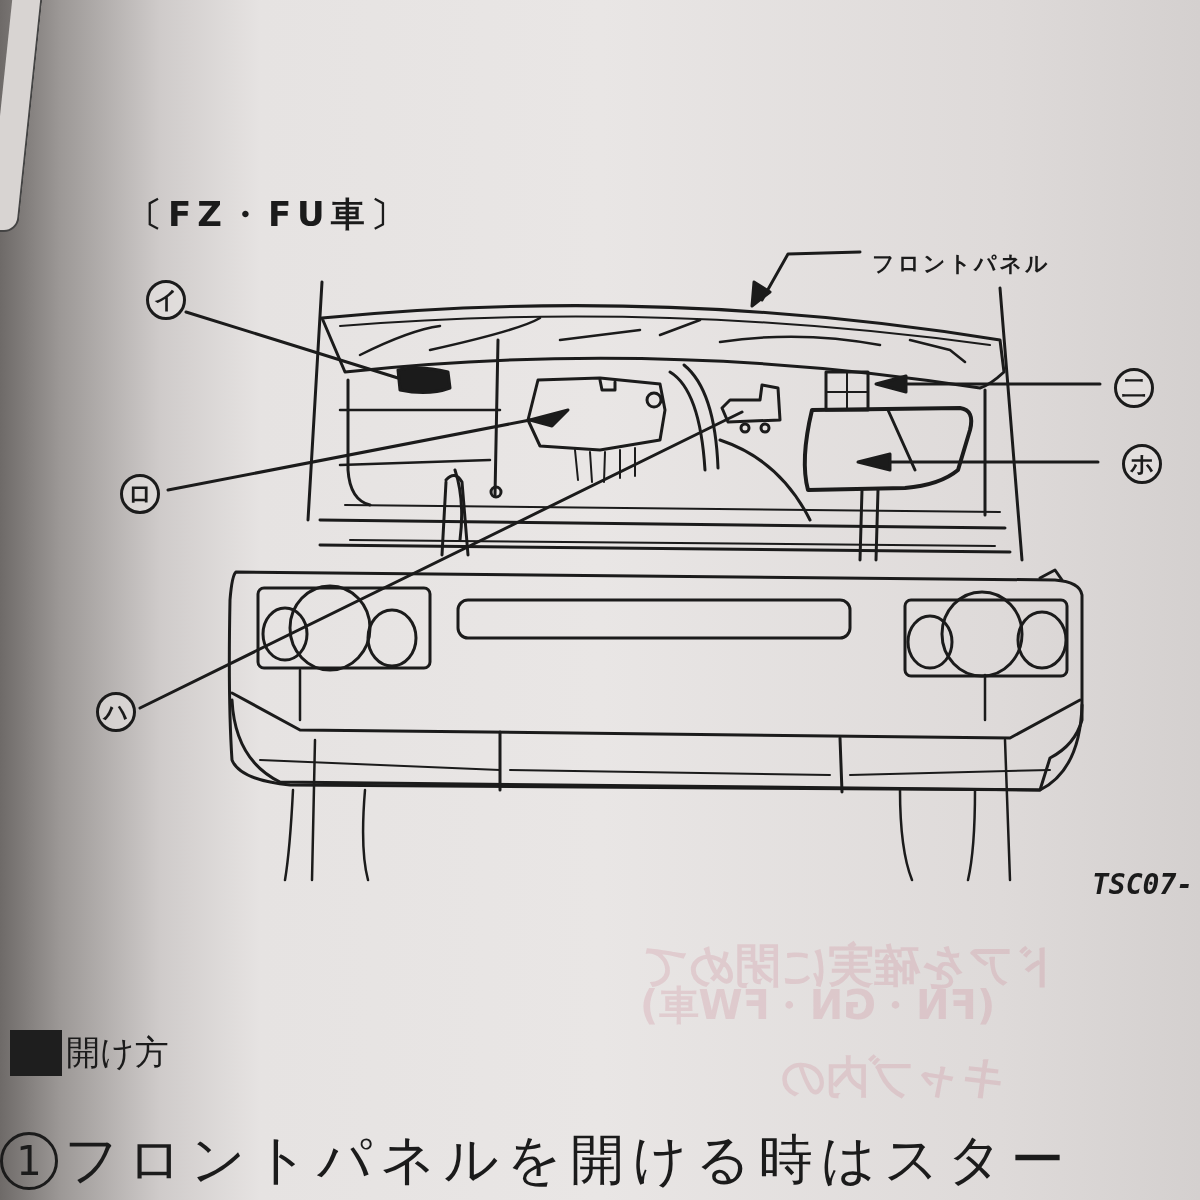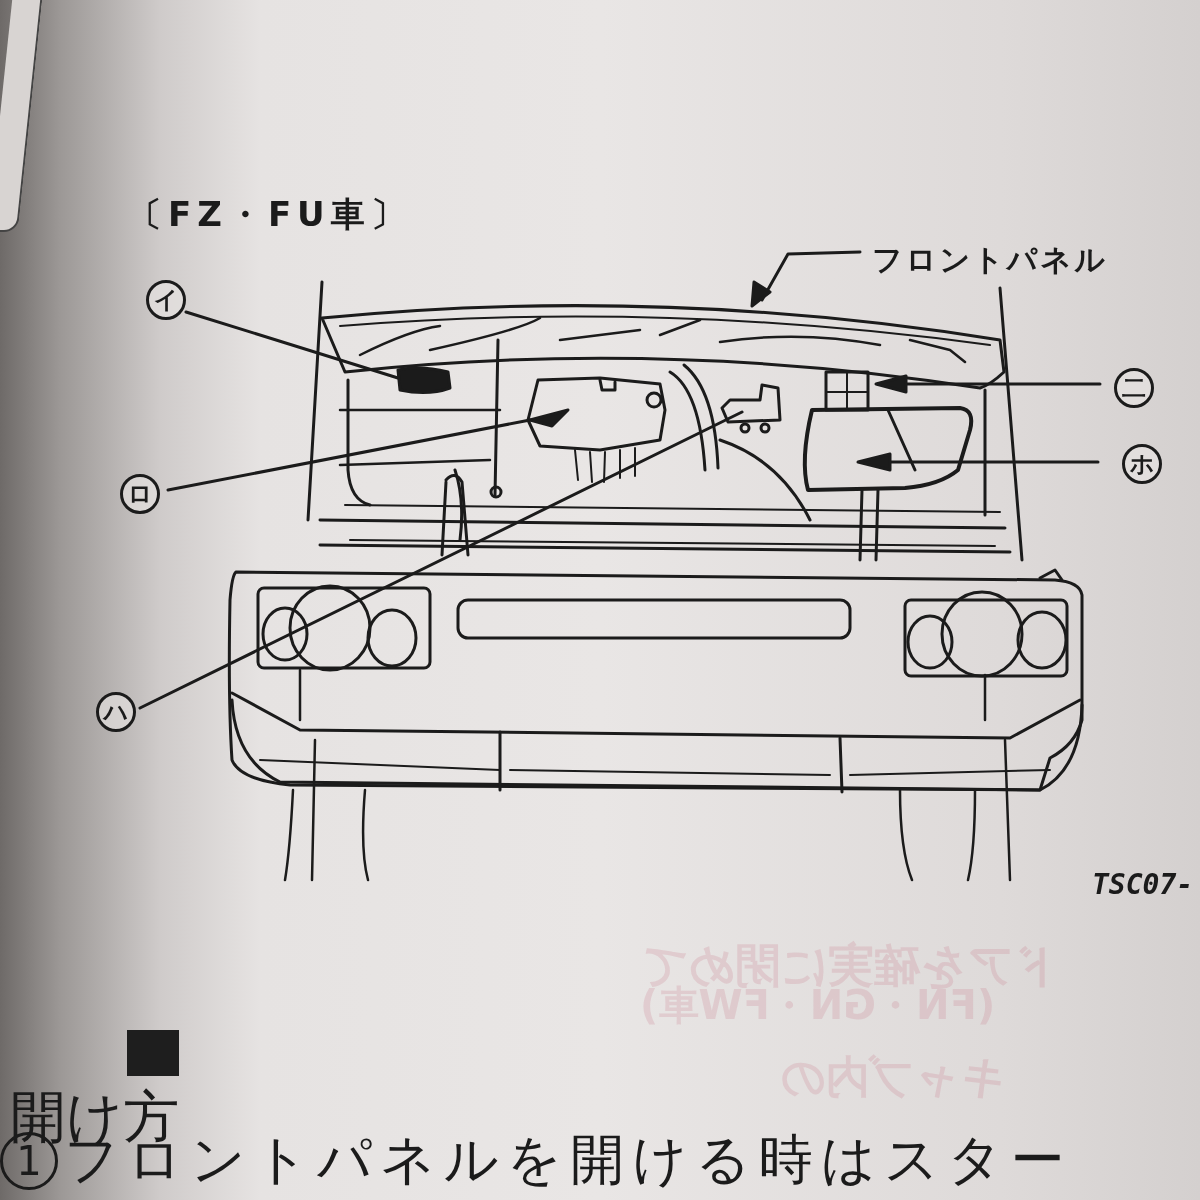--- a/index.html
+++ b/index.html
@@ -10,28 +10,28 @@
       color: #1b1b1b;
     }
     .page-edge {
       position: absolute; left: 0; top: 0; width: 28px; height: 230px;
       border-right: 2px solid #444; border-bottom: 2px solid #444;
       border-bottom-right-radius: 14px; transform: skewX(-6deg);
       background: #d8d4d2;
     }
     .bleed { position: absolute; color: rgba(200,120,135,0.22); font-weight: bold; white-space: nowrap; }
     .caption { position: absolute; left: 128px; top: 192px; font-size: 34px; letter-spacing: 6px; font-weight: bold; }
-    .callout-label { position: absolute; font-size: 30px; font-weight: bold; letter-spacing: 3px; }
+    .callout-label { position: absolute; font-size: 22px; font-weight: bold; letter-spacing: 3px; margin-top: 9px; }
     .marker {
       position: absolute; width: 40px; height: 40px; border: 3px solid #1b1b1b; border-radius: 50%;
       display: flex; align-items: center; justify-content: center; font-size: 24px; font-weight: bold;
       background: rgba(233,230,229,0.6); box-sizing: border-box;
     }
     .fig-code { position: absolute; left: 1092px; top: 868px; font-family: "DejaVu Sans Mono", monospace; font-size: 28px; font-weight: bold; font-style: italic; }
-    .heading { position: absolute; left: 10px; top: 1030px; font-size: 56px; display: flex; align-items: flex-end; gap: 4px; flex-direction: column; }
+    .heading { position: absolute; left: 10px; top: 1030px; font-size: 34px; display: flex; align-items: center; gap: 4px; }
     .heading .square { display: inline-block; width: 52px; height: 46px; background: #1e1e1e; }
     .step { position: absolute; left: 0px; top: 1124px; font-size: 54px; letter-spacing: 8px; white-space: nowrap; display: flex; align-items: center; }
     .step .num {
       display: inline-flex; width: 58px; height: 58px; border: 3px solid #1b1b1b; border-radius: 50%;
       align-items: center; justify-content: center; font-size: 40px; letter-spacing: 0; margin-right: 6px; box-sizing: border-box;
     }
     svg.diagram { position: absolute; left: 0; top: 0; }
   </style>
 </head>
 <body>

